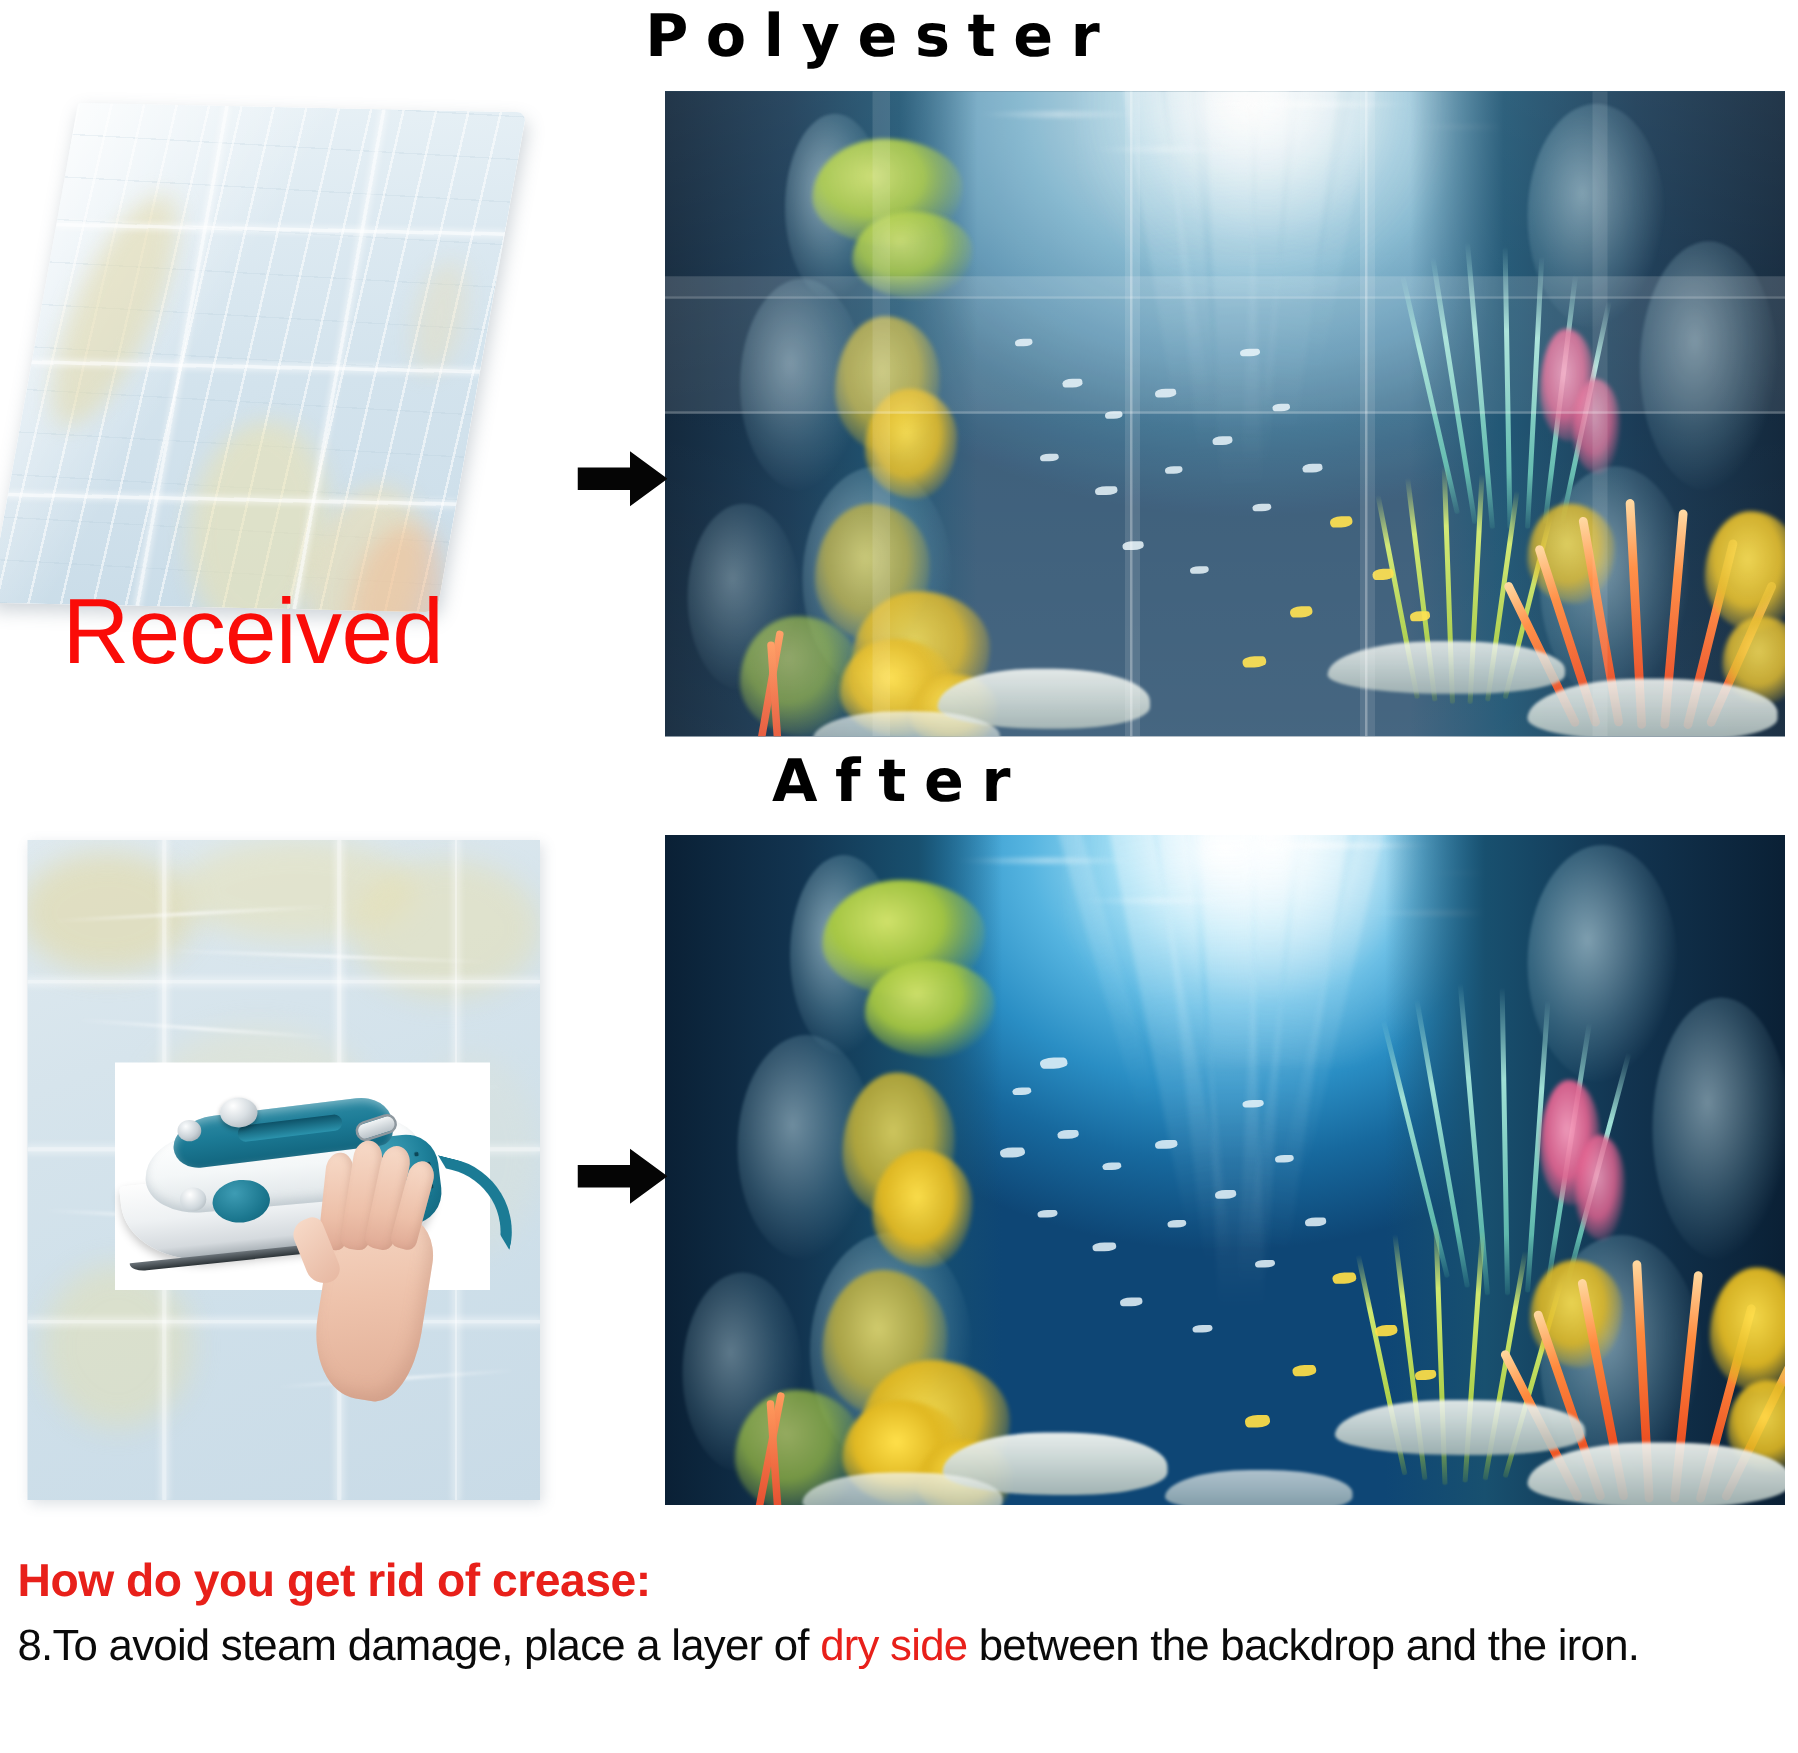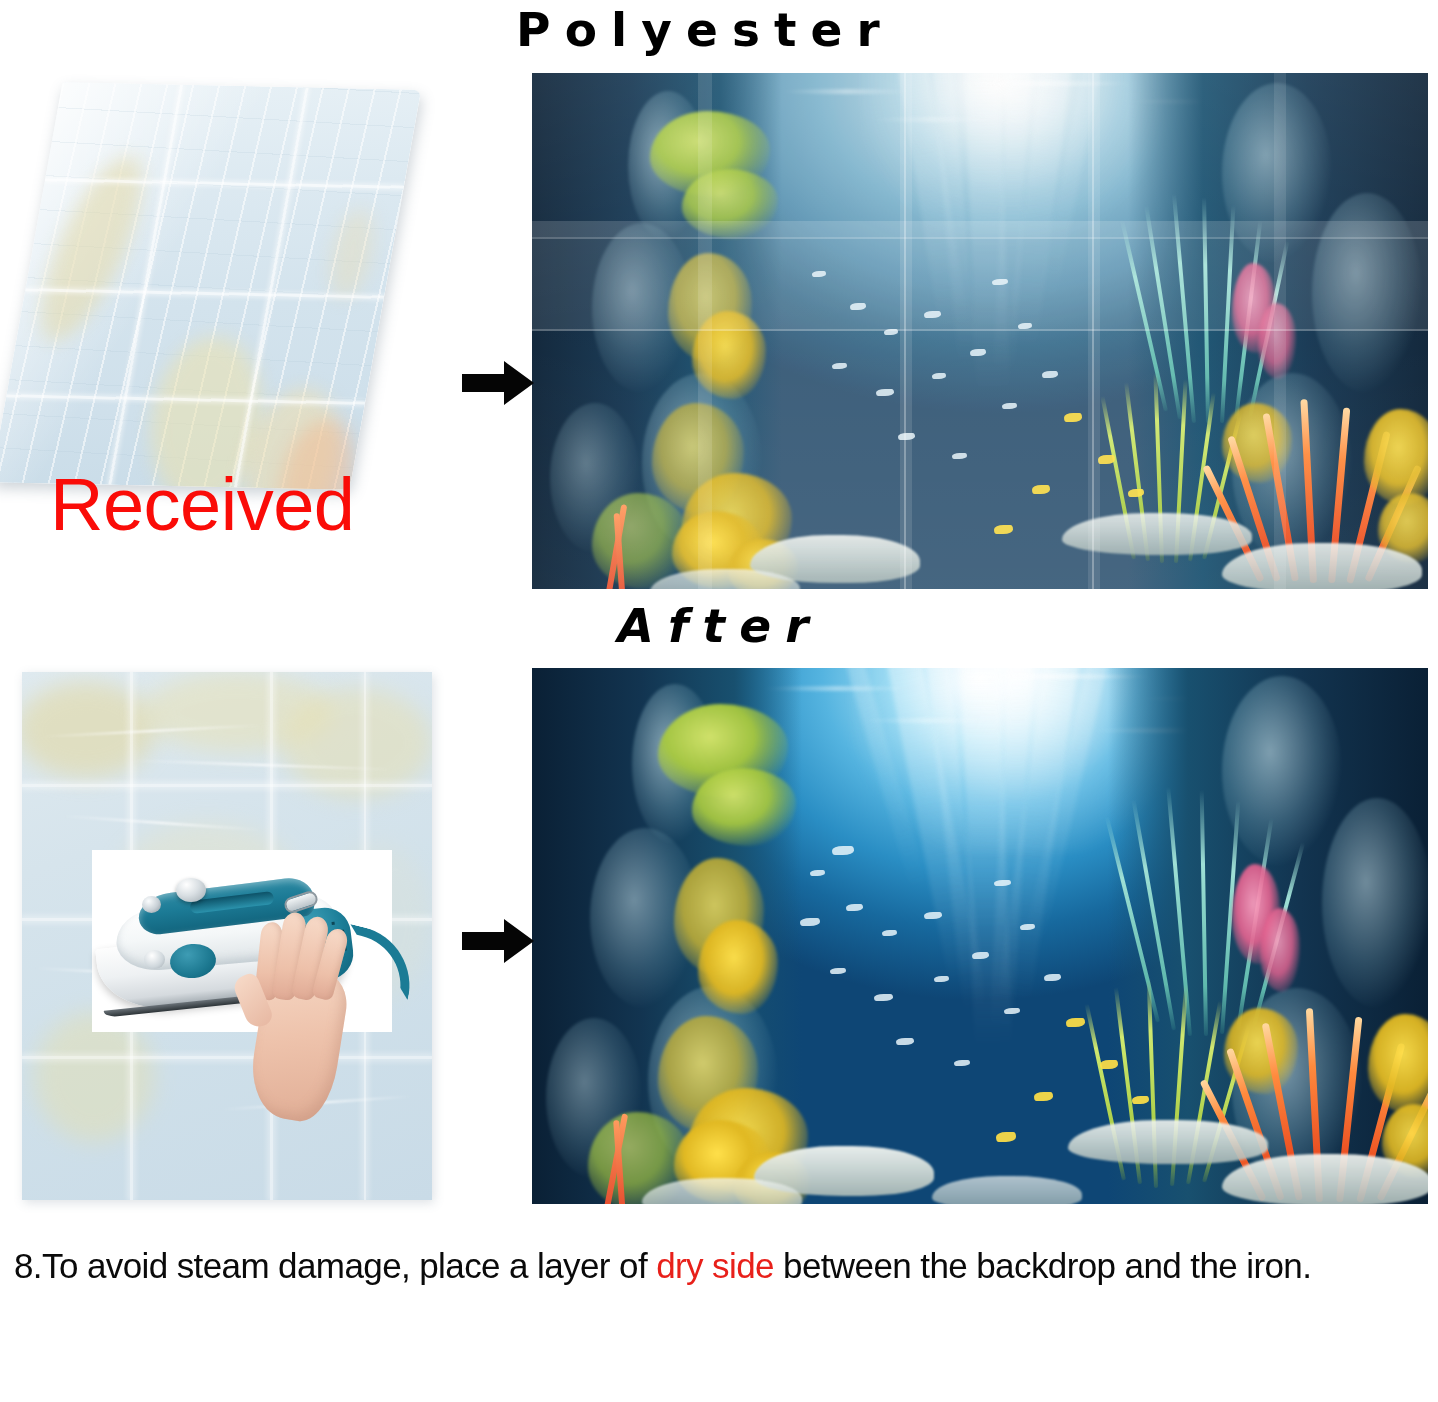--- a/index.html
+++ b/index.html
@@ -17,21 +17,21 @@
   .section-title {
     position: absolute;
     font-family: "DejaVu Sans", sans-serif;
     font-weight: bold;
     color: #000000;
     letter-spacing: 0.30em;
     text-align: center;
     white-space: nowrap;
   }
   #title-received { top: 2px;   left: 455px; width: 500px; font-size: 47px; }
-  #title-after    { top: 598px; left: 500px; width: 440px; font-size: 47px; font-style: italic; }
+  #title-after    { top: 598px; left: 500px; width: 440px; font-size: 47px; }
 
   
   #polyester-label {
     position: absolute;
     left: 50px;
     top: 462px;
     font-family: "Liberation Sans", sans-serif;
     font-size: 74px;
     font-weight: 400;
     color: #fa0c08;
@@ -691,18 +691,19 @@
   <div class="fish" style="left:300px;top:178px;width:22px;height:9px;"></div>
   <div class="fish" style="left:268px;top:250px;width:20px;height:8px;"></div>
   <div class="fish gold" style="left:534px;top:350px;width:19px;height:9px;"></div>
   <div class="fish gold" style="left:568px;top:392px;width:18px;height:9px;"></div>
   <div class="fish gold" style="left:502px;top:424px;width:19px;height:9px;"></div>
   <div class="fish gold" style="left:600px;top:428px;width:17px;height:8px;"></div>
   <div class="fish gold" style="left:464px;top:464px;width:20px;height:10px;"></div>
 </div>
 
 <div id="instructions">
+  <div id="crease-heading">How do you get rid of crease:</div>
 
 
   <div class="instr-line">
     <span>8.To avoid steam damage, place a layer of </span><span class="hl">dry side</span><span> between the backdrop and the iron.</span>
   </div>
 </div>
 
 </body></html>

